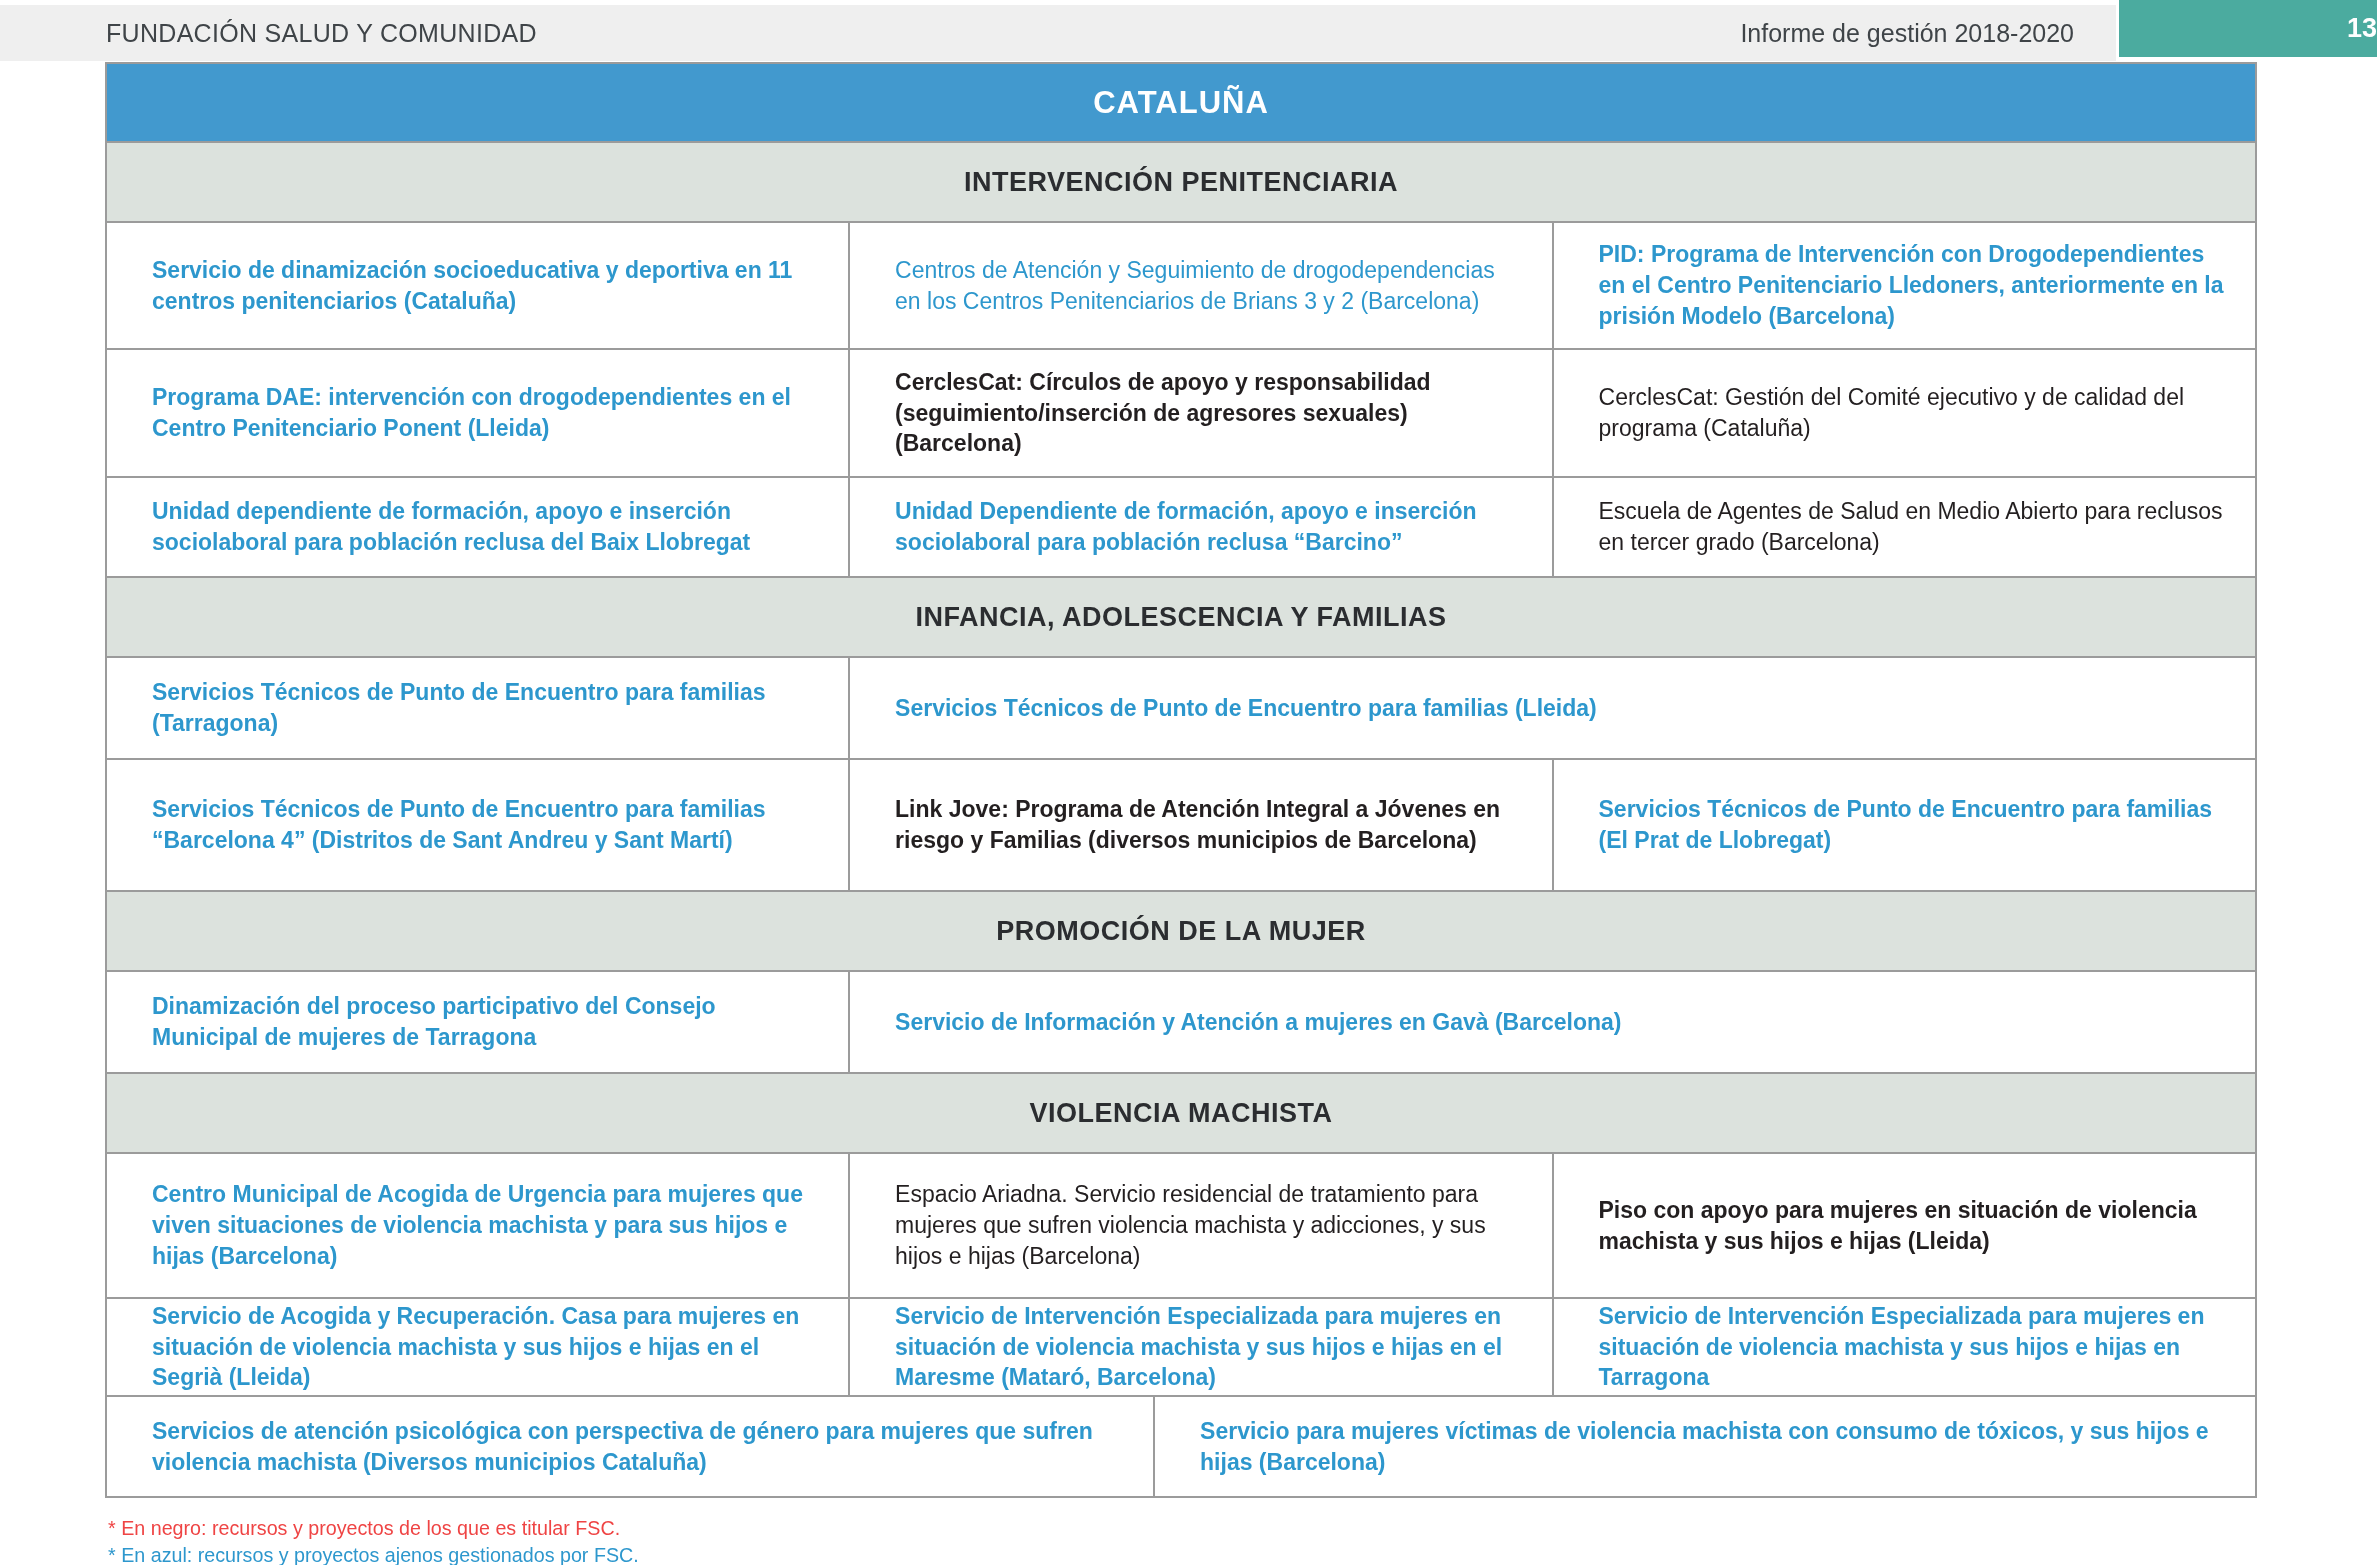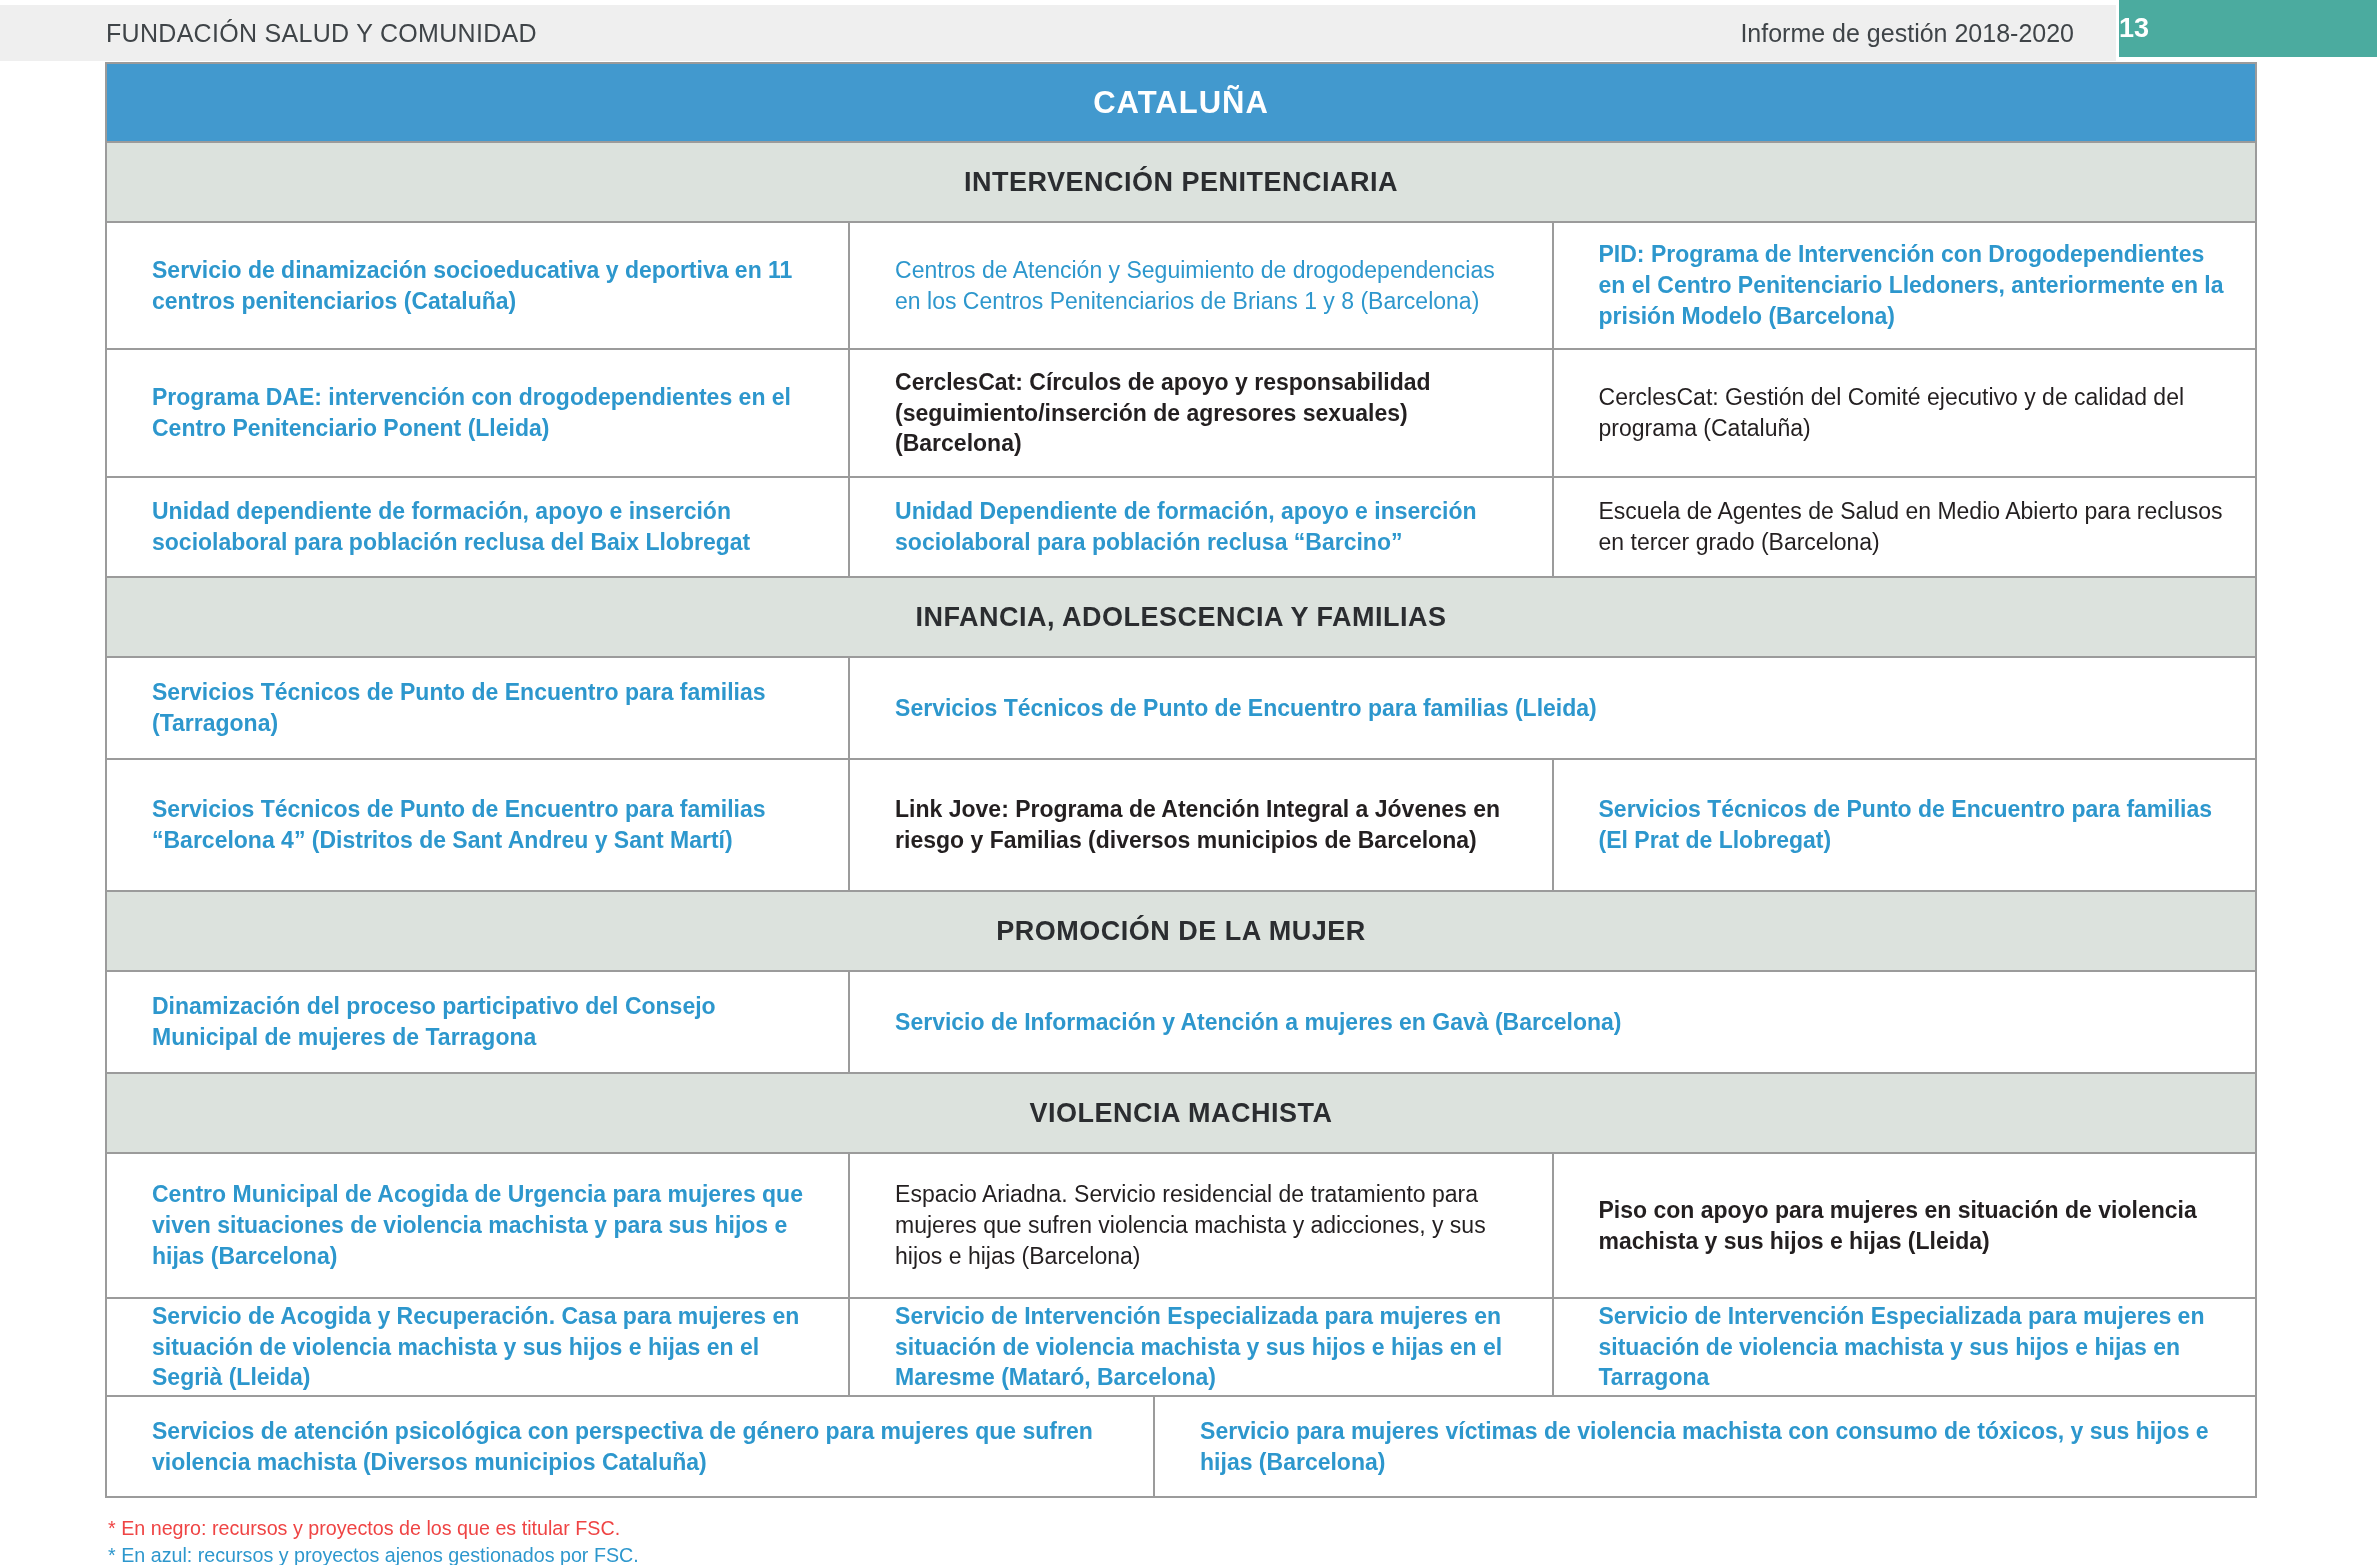--- a/index.html
+++ b/index.html
@@ -11,21 +11,21 @@
   
   .header-band{
     position:absolute;left:0;top:5.4px;width:2116px;height:56px;background:#efefef;
     display:flex;align-items:center;justify-content:space-between;
     padding:0 42px 0 106px;box-sizing:border-box;
   }
   .org-title{font-size:25px;font-weight:normal;color:#3f4448;letter-spacing:0.3px;}
   .report-title{font-size:25px;color:#3f4448;}
   .page-tab{
     position:absolute;left:2119px;top:0;width:258px;height:57px;background:#4bab9f;
-    color:#ffffff;display:flex;align-items:center;justify-content:flex-start;
+    color:#ffffff;display:flex;align-items:center;justify-content:flex-end;
     font-size:27px;font-weight:bold;
   }
 
   
   .tbl{
     position:absolute;left:105px;top:62px;width:2152px;
     border:2.7px solid #9b9b9b;box-sizing:border-box;background:#ffffff;
   }
   .trow{display:flex;border-top:2.7px solid #9b9b9b;box-sizing:border-box;}
   .trow:first-child{border-top:none;}
@@ -79,21 +79,21 @@
   </div>
 
   <div class="trow band-row">
     <span>INTERVENCIÓN PENITENCIARIA</span>
   </div>
   <div class="trow h188">
     <div class="cell c1">
         <span class="blue bold">Servicio de dinamización socioeducativa y deportiva en 11 centros penitenciarios (Cataluña)</span>
       </div>
     <div class="cell c2">
-        <span class="blue">Centros de Atención y Seguimiento de drogodependencias en los Centros Penitenciarios de Brians 1 y 8 (Barcelona)</span>
+        <span class="blue">Centros de Atención y Seguimiento de drogodependencias en los Centros Penitenciarios de Brians 3 y 2 (Barcelona)</span>
       </div>
     <div class="cell c3">
         <span class="blue bold">PID: Programa de Intervención con Drogodependientes en el Centro Penitenciario Lledoners, anteriormente en la prisión Modelo (Barcelona)</span>
       </div>
   </div>
   <div class="trow h189">
     <div class="cell c1">
         <span class="blue bold">Programa DAE: intervención con drogodependientes en el Centro Penitenciario Ponent (Lleida)</span>
       </div>
     <div class="cell c2">

